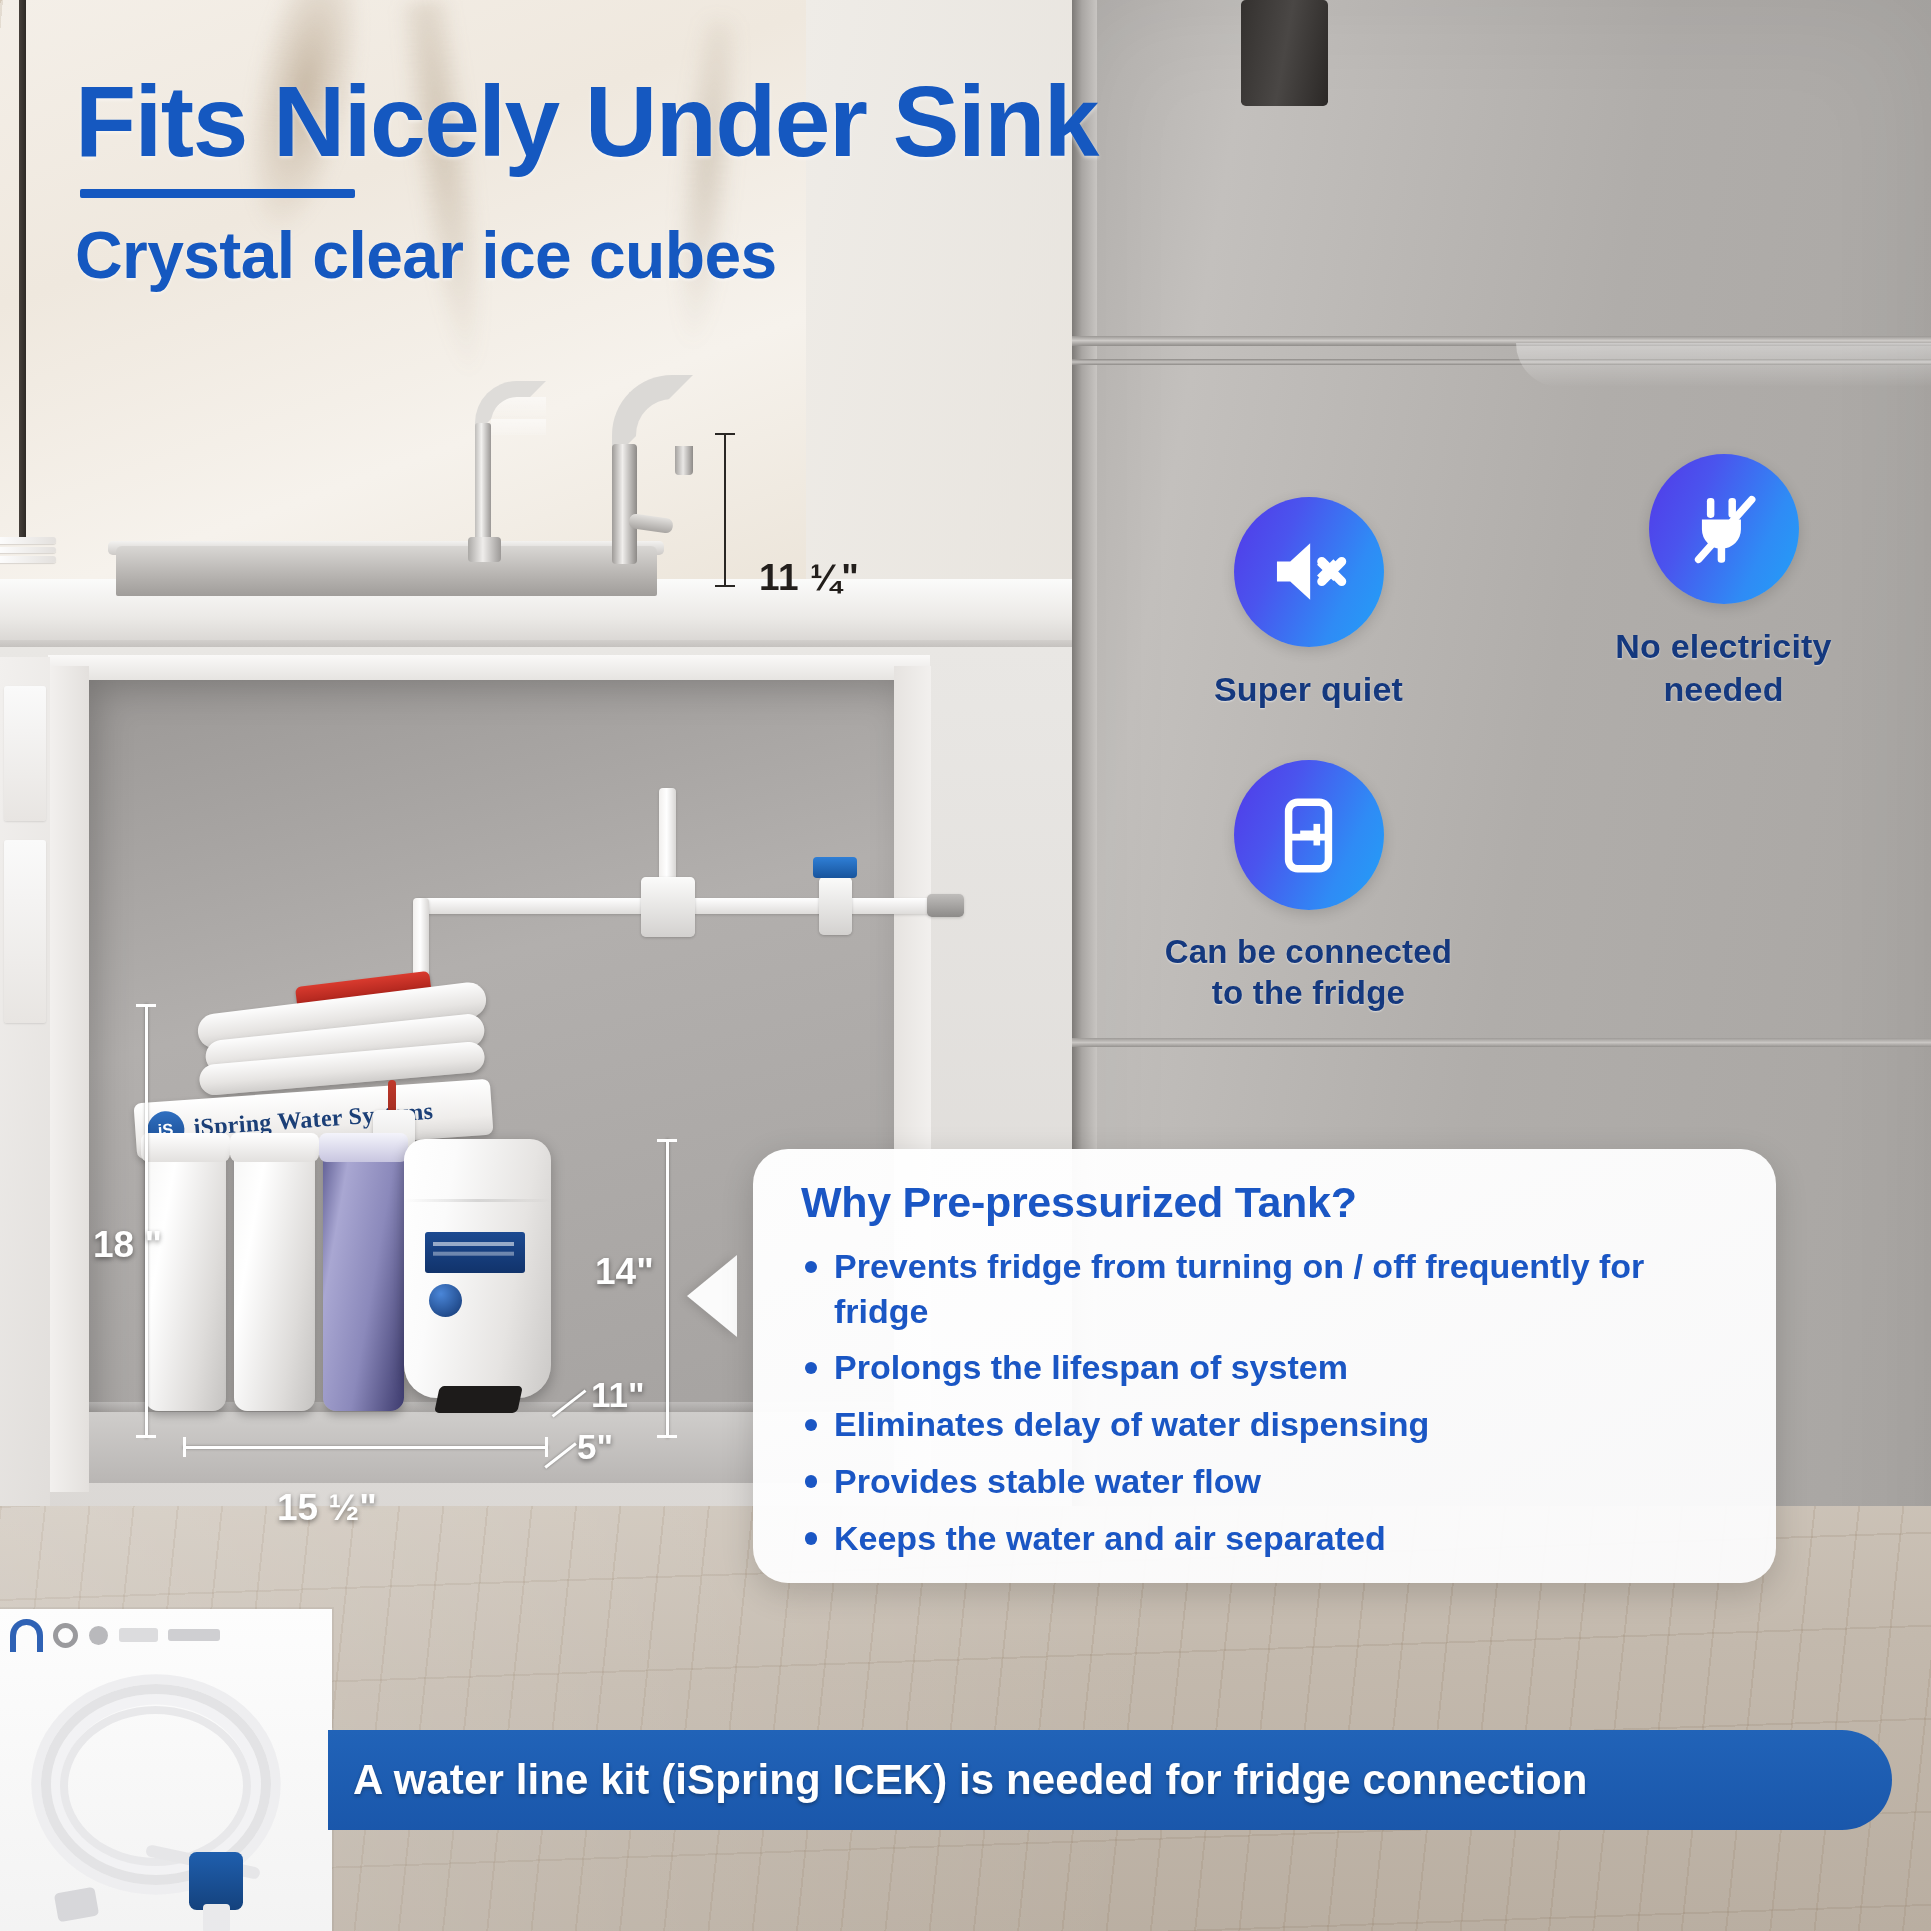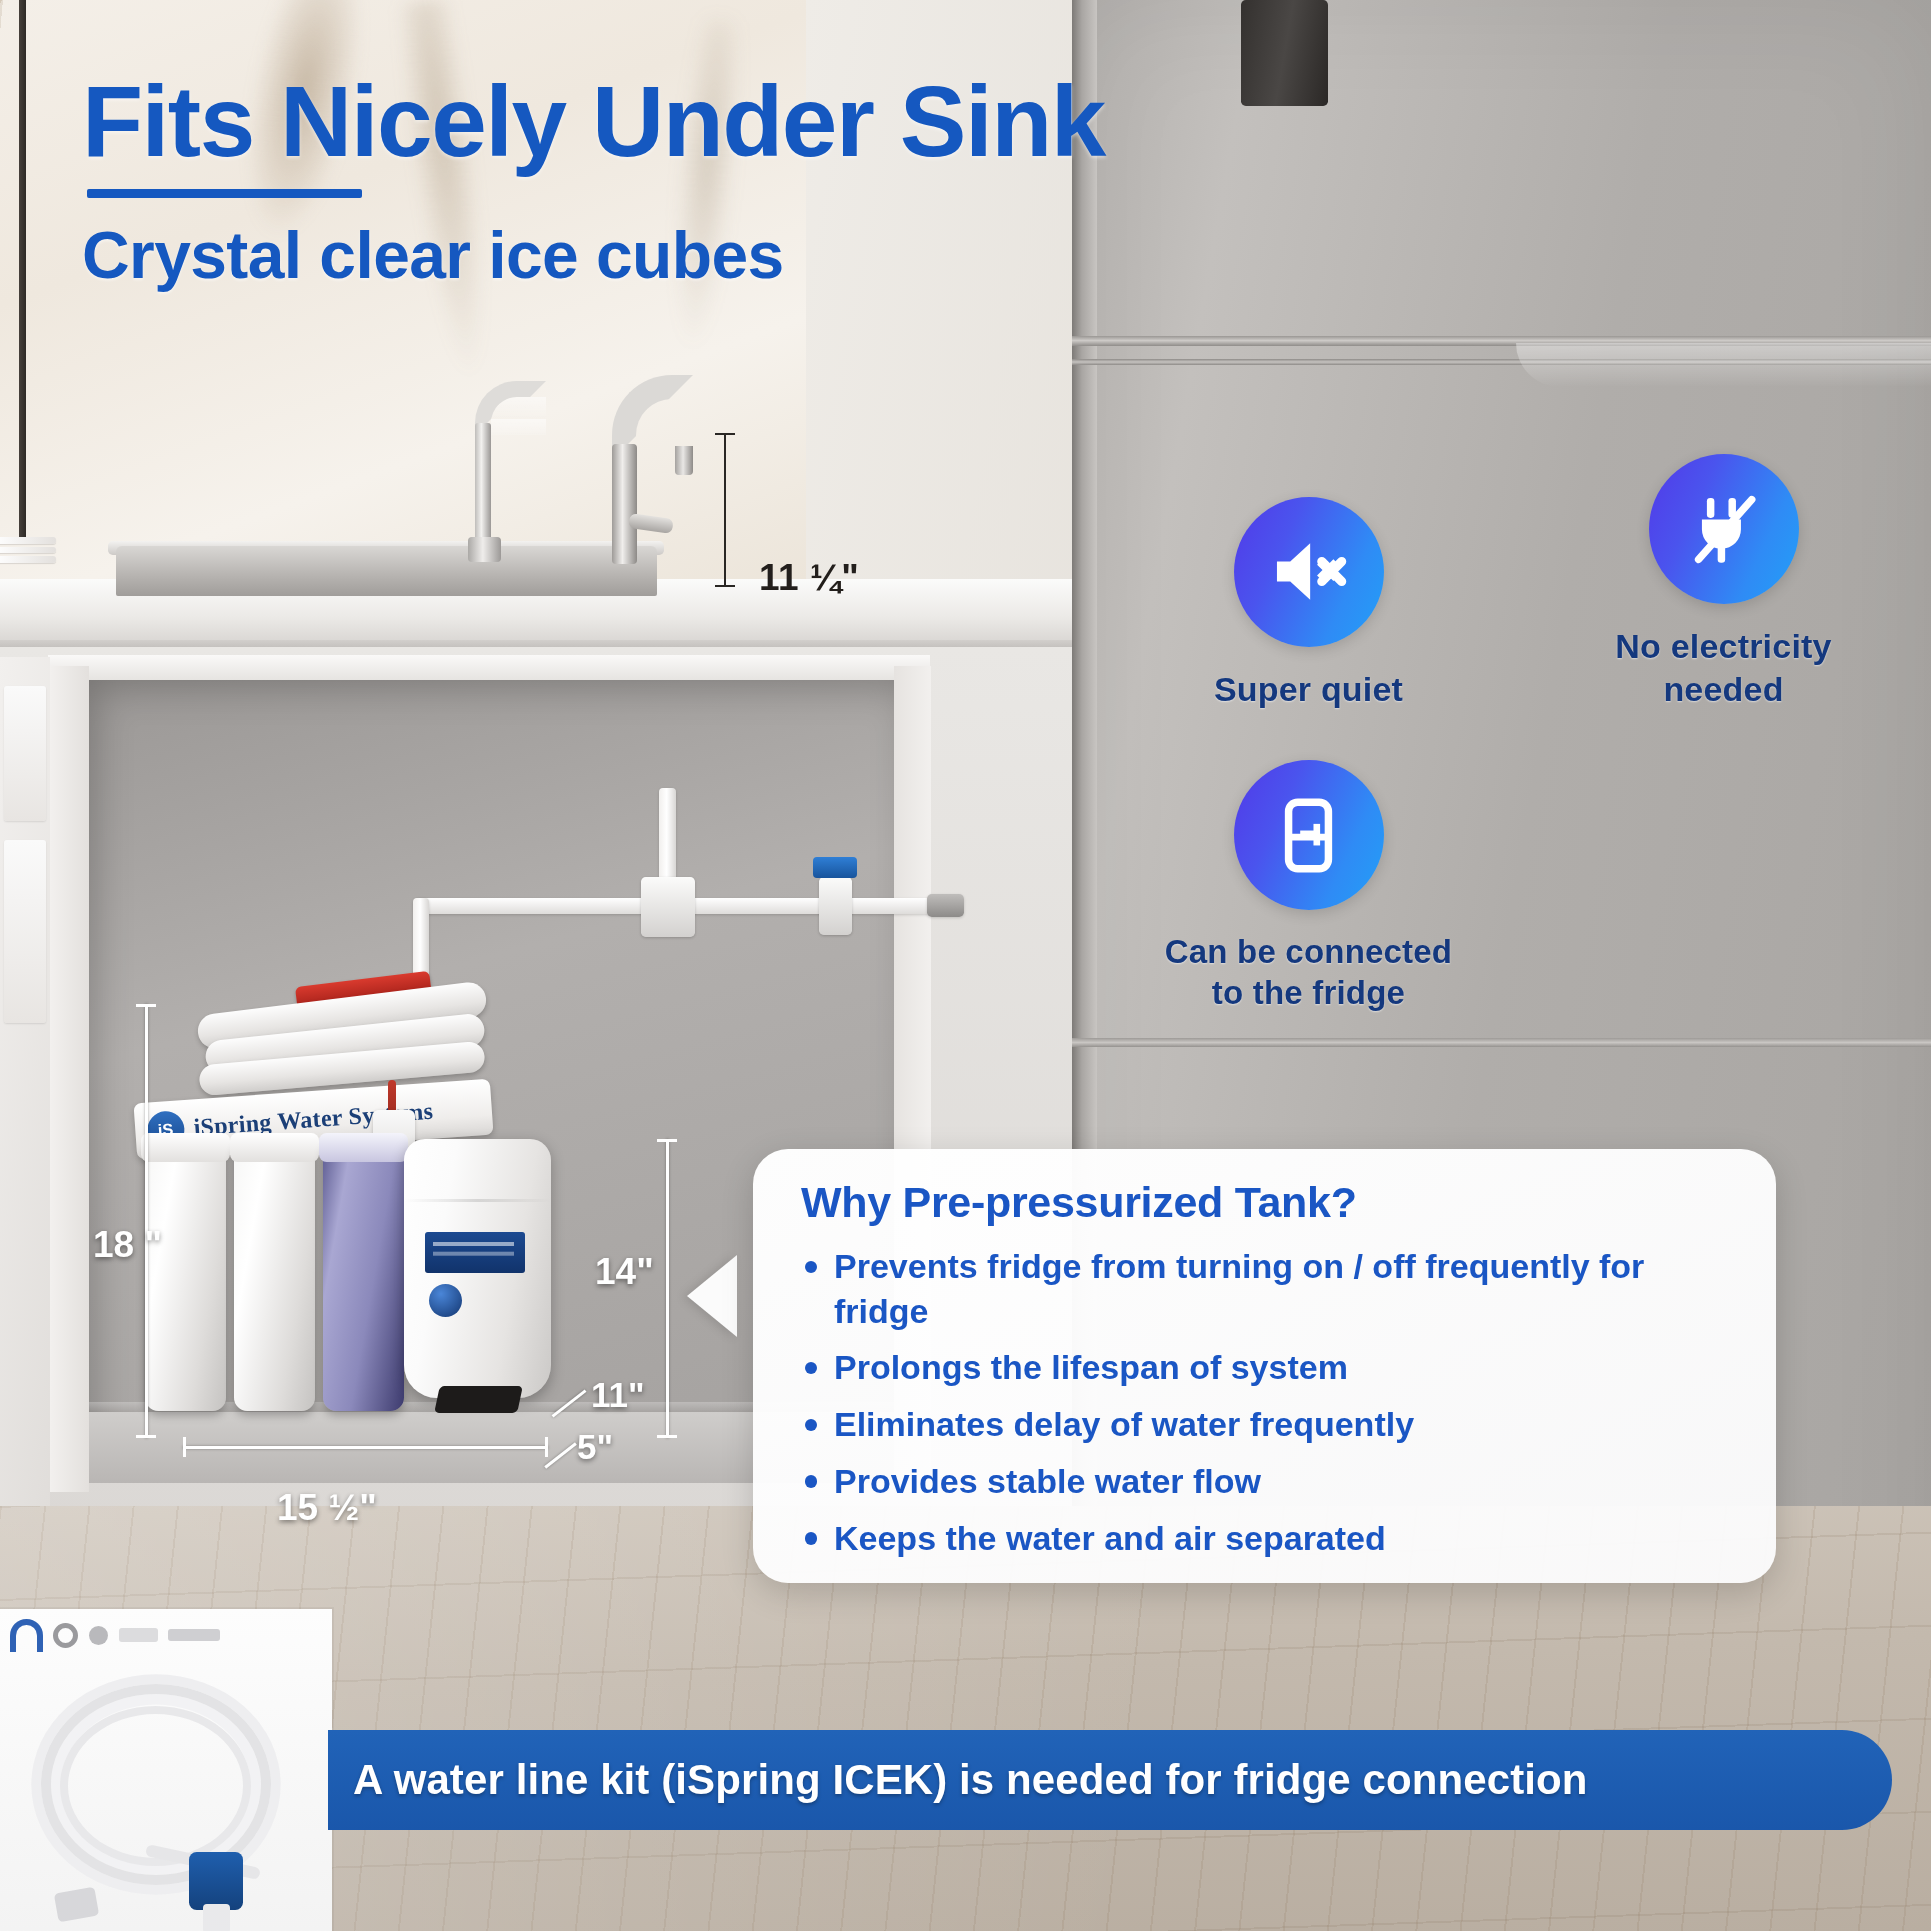--- a/index.html
+++ b/index.html
@@ -427,21 +427,21 @@
     content:""; position:absolute; left:13.5px; bottom:-23px; width:27px; height:29px;
     background:#e9e9eb; border-radius:3.9px;
   }
   .kit-fitting{
     position:absolute; left:56px; bottom:11.6px; width:41px; height:29px;
     background:#d7d7da; border-radius:4.8px; transform:rotate(-10deg);
   }
 
   
   .headline{
-    position:absolute; left:82px; top:70px; width:1159px;
+    position:absolute; left:75px; top:70px; width:1159px;
   }
   .headline h1{
     font-size:100px; font-weight:bold; color:#1558c0; letter-spacing:-1.5px;
     line-height:1.02; text-shadow:0 1.9px 3.9px rgba(255,255,255,.5);
   }
   .headline .rule{
     width:275px; height:8.7px; background:#1558c0; margin:17.4px 0 19.3px 4.8px; border-radius:1.9px;
   }
   .headline h2{
     font-size:66px; font-weight:bold; color:#1558c0; letter-spacing:-0.6px;
@@ -618,21 +618,21 @@
 
     </div>
   </div>
 
   <div class="why-pointer"></div>
   <div class="why-card">
     <div class="why-title">Why Pre-pressurized Tank?</div>
     <ul class="why-list">
       <li>Prevents fridge from turning on / off frequently for fridge</li>
       <li>Prolongs the lifespan of system</li>
-      <li>Eliminates delay of water frequently</li>
+      <li>Eliminates delay of water dispensing</li>
       <li>Provides stable water flow</li>
       <li>Keeps the water and air separated</li>
     </ul>
   </div>
 
   <div class="kit-inset">
     <div class="kit-parts">
       <div class="kit-u"></div>
       <div class="kit-ring"></div>
       <div class="kit-ring2"></div>

